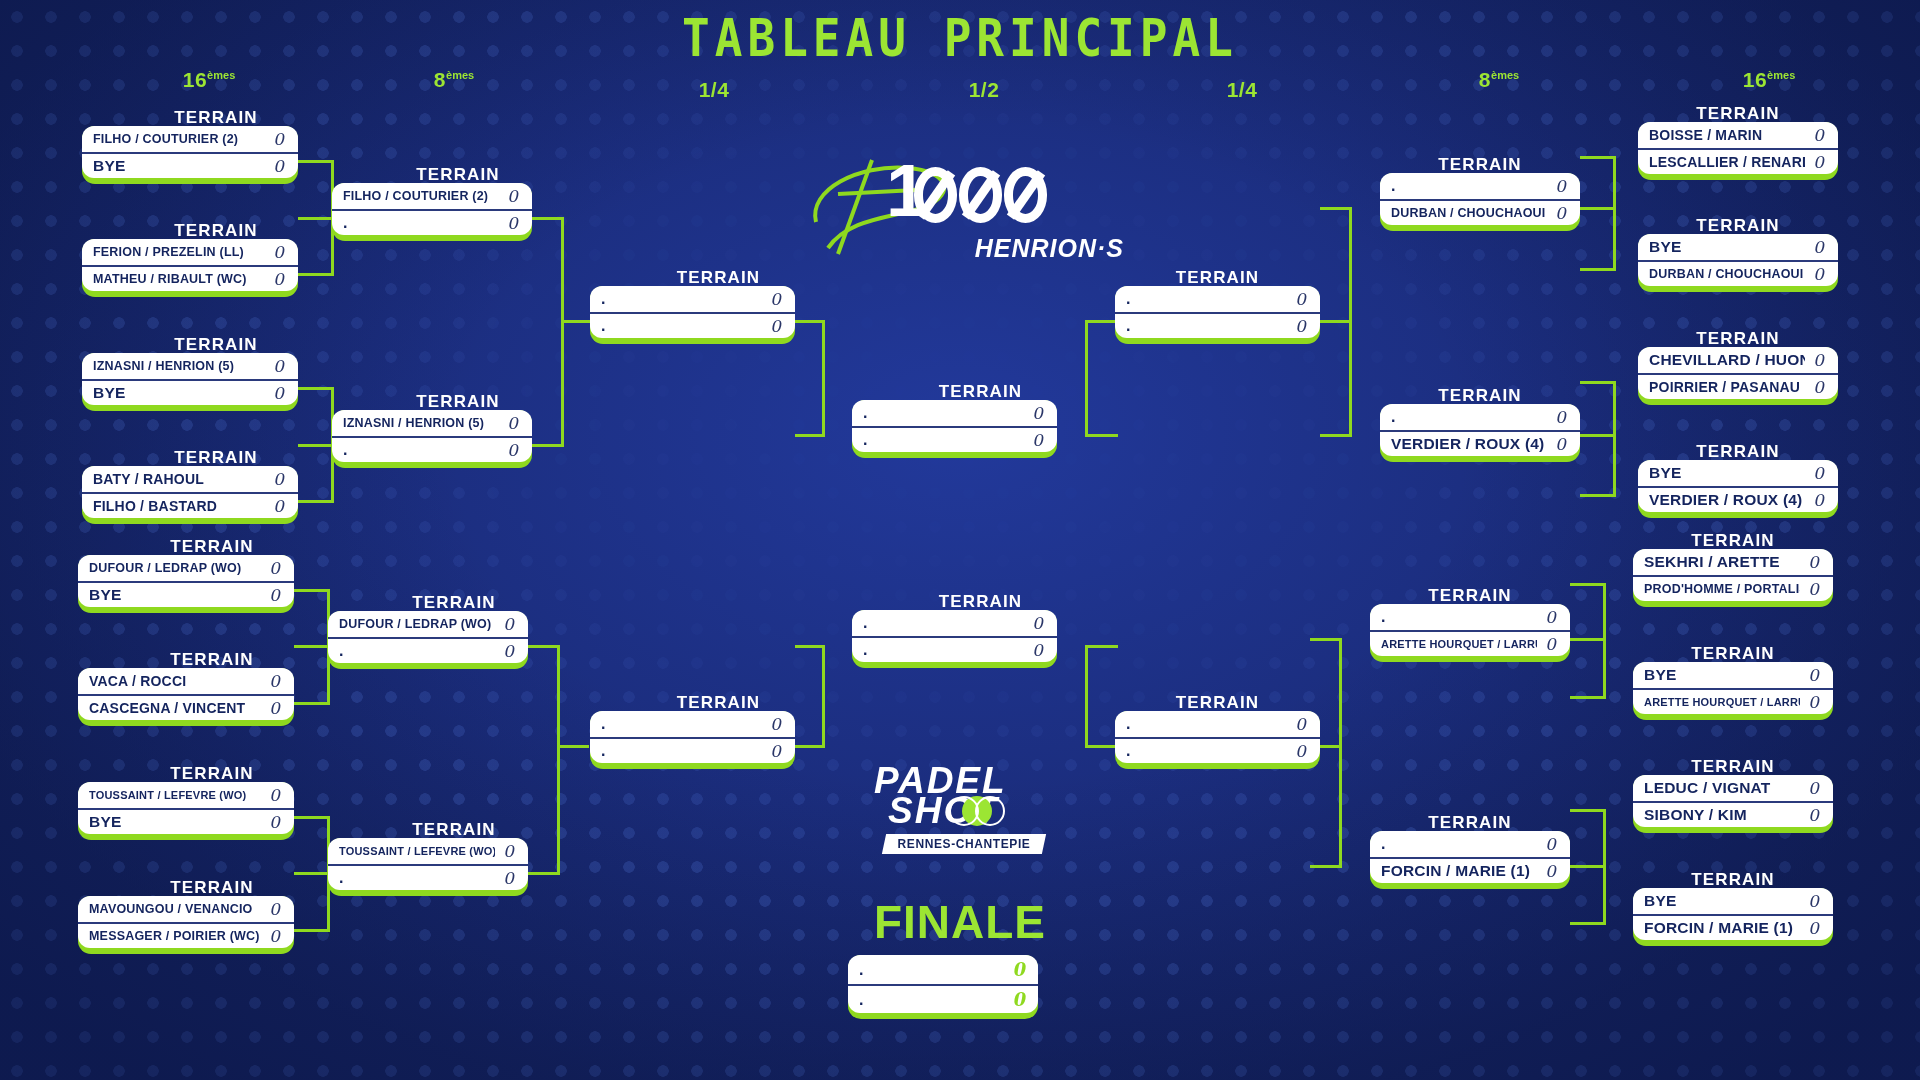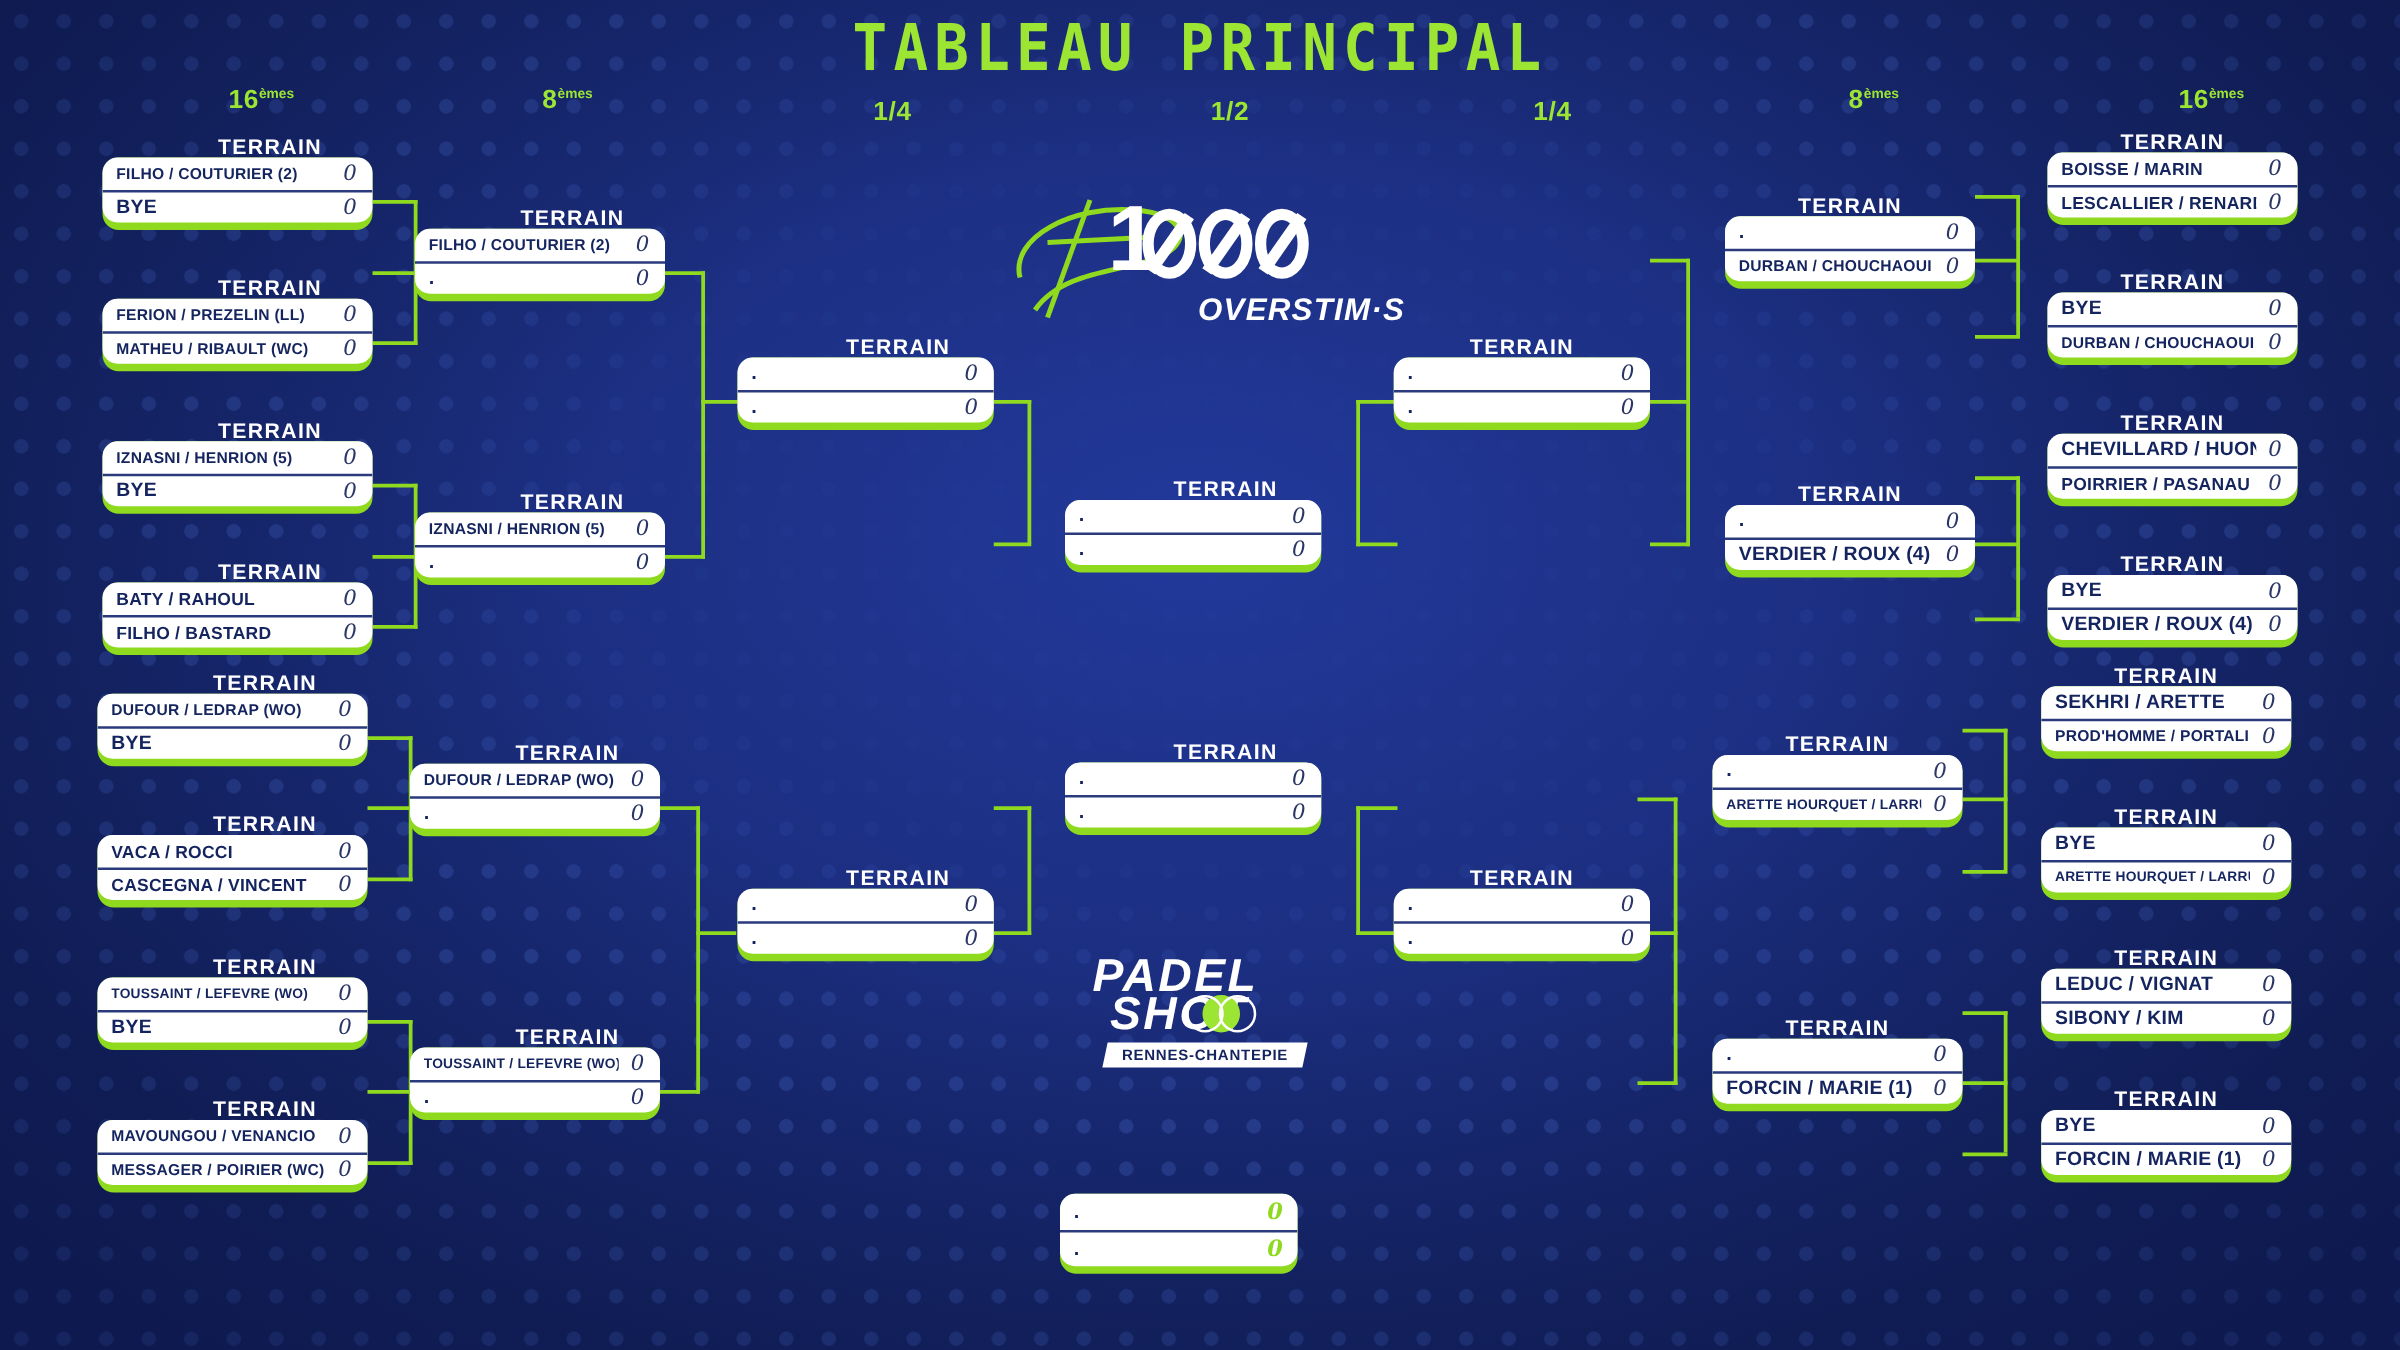--- a/index.html
+++ b/index.html
@@ -687,32 +687,33 @@
       </div>
     </div>
 
   <div id="p1000">
     <svg width="330" height="125" viewBox="0 0 330 125">
       <path d="M18 72 C 10 40, 60 14, 110 18 C 150 21, 158 44, 128 56 C 100 68, 52 66, 30 98" fill="none" stroke="#8fd91f" stroke-width="4"></path>
       <path d="M74 10 L 40 104" fill="none" stroke="#8fd91f" stroke-width="4"></path>
       <path d="M40 44 L 118 40" fill="none" stroke="#8fd91f" stroke-width="4"></path>
     </svg>
     <div class="txt"><span class="one">1</span><span class="zero"></span><span class="zero"></span><span class="zero"></span></div>
-    <div class="brand">OVERSTIM·S</div>
+    <div class="brand">HENRION·S</div>
   </div>
 
   <div id="padelshot">
     <div class="ps1">PADEL</div>
     <div class="ps2">SHOT</div>
     <div class="ball"></div>
     <div class="banner">
       <span>RENNES-CHANTEPIE</span>
     </div>
   </div>
 
+  <div id="finale-title">FINALE</div>
   <div id="final-wrap">
       <div class="match side-left" style="left: 848px; top: 955px; width: 190px;">
         <div class="card final" style="top: 0px;">
           <div class="card-inner">
             <div class="row">
               <div class="pl empty">.</div>
               <div class="sc">0</div>
             </div>
             <div class="row">
               <div class="pl empty">.</div>

